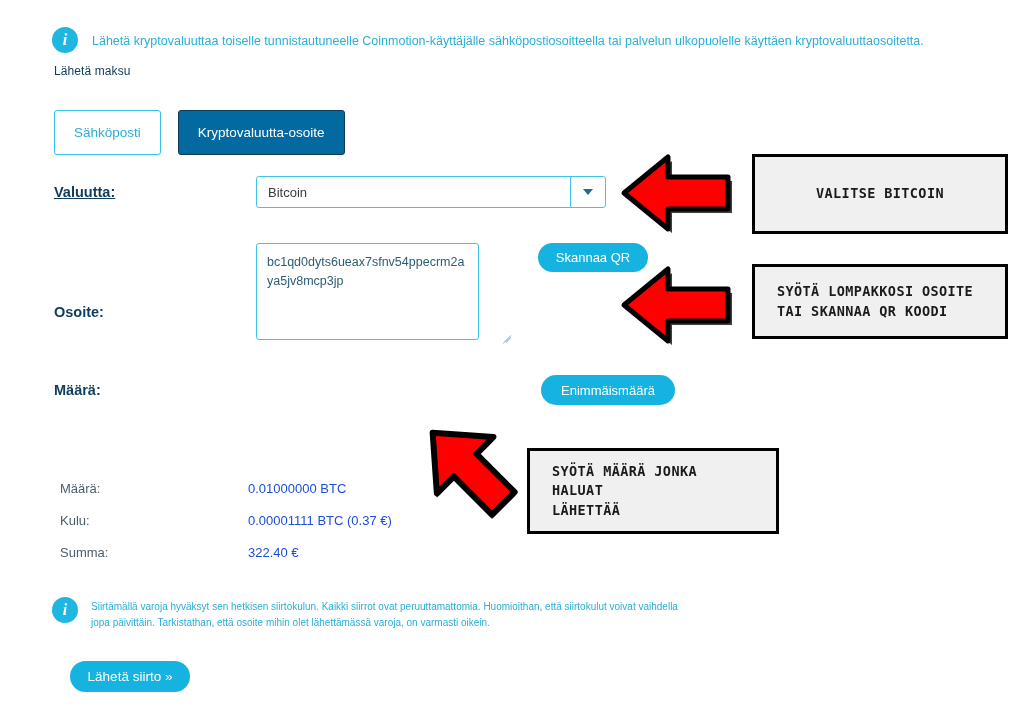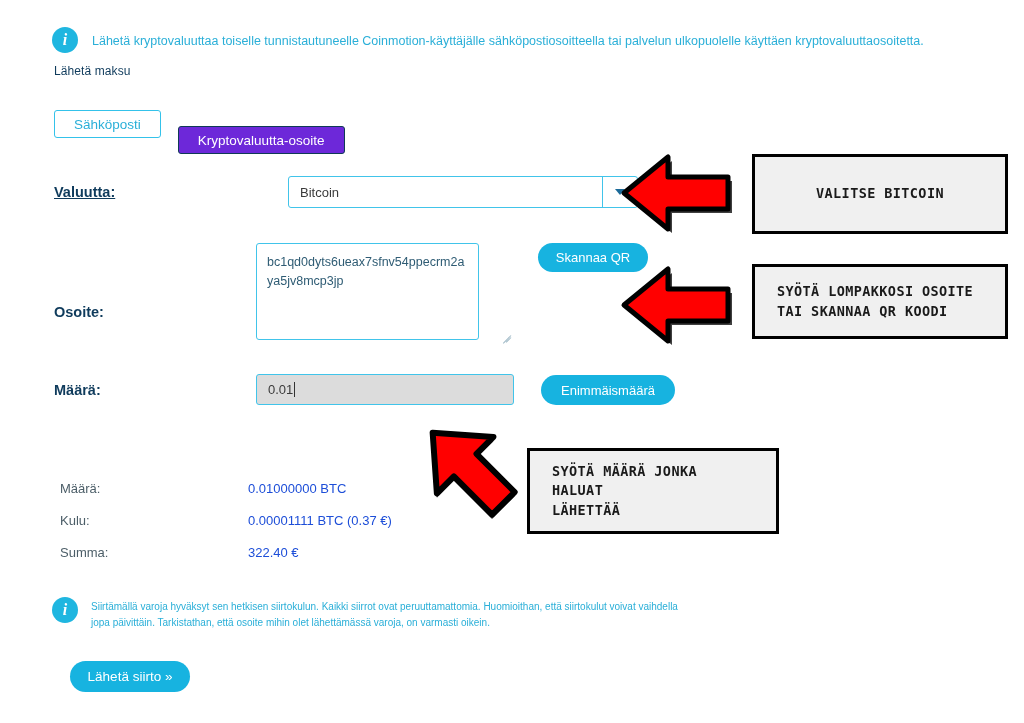--- a/index.html
+++ b/index.html
@@ -69,41 +69,40 @@
 
   
   .tabs {
     position: absolute;
     left: 54px;
     top: 110px;
     display: flex;
     gap: 17px;
   }
   .tab {
-    height: 28px;
+    height: 45px;
     padding: 0 19px;
     display: flex;
     align-items: center;
     justify-content: center;
     font-size: 13.5px;
     border-radius: 3px;
     box-sizing: border-box;
     cursor: pointer;
     white-space: nowrap;
   }
   .tab-inactive {
     background: #ffffff;
     border: 1.5px solid #34c2ea;
     color: #2aafd8;
   }
   .tab-active {
-    background: #6d28d9;
+    background: #0369a1;
     border: 1.5px solid #103a56;
     color: #ffffff;
-    margin-top: 16px;
   }
 
   
   .field-label {
     position: absolute;
     font-size: 14.5px;
     font-weight: bold;
     color: #0f3b5c;
   }
   #label-currency { left: 54px; top: 184px; text-decoration: underline; }
@@ -117,21 +116,20 @@
     top: 176px;
     width: 350px;
     height: 32px;
     border: 1.5px solid #41c4ea;
     border-radius: 3px;
     background: #ffffff;
     box-sizing: border-box;
     display: flex;
     align-items: stretch;
     cursor: pointer;
-    margin-left: 32px;
   }
   .select-value {
     flex: 1;
     display: flex;
     align-items: center;
     padding-left: 11px;
     font-size: 13px;
     color: #3a3a3a;
   }
   .select-arrow-box {
@@ -323,24 +321,20 @@
 
   <div class="field-label" id="label-address">Osoite:</div>
   <div class="textarea-box">bc1qd0dyts6ueax7sfnv54ppecrm2aya5jv8mcp3jp</div>
   <div class="resize-grip" style="left:500px; top:326px;">
     <i style="width:11px; top:9px;"></i>
     <i style="width:7px; top:11px;"></i>
   </div>
   <button class="pill" id="btn-scan-qr">Skannaa QR</button>
 
   <div class="field-label" id="label-amount">Määrä:</div>
-  <div class="amount-input">
-      <span>0.01</span>
-      <span class="text-caret"></span>
-    </div>
   <button class="pill" id="btn-max">Enimmäismäärä</button>
 
   <div class="summary">
     <div class="summary-row">
       <div class="summary-key">Määrä:</div>
       <div class="summary-val">0.01000000 BTC</div>
     </div>
     <div class="summary-row">
       <div class="summary-key">Kulu:</div>
       <div class="summary-val">0.00001111 BTC (0.37 €)</div>

